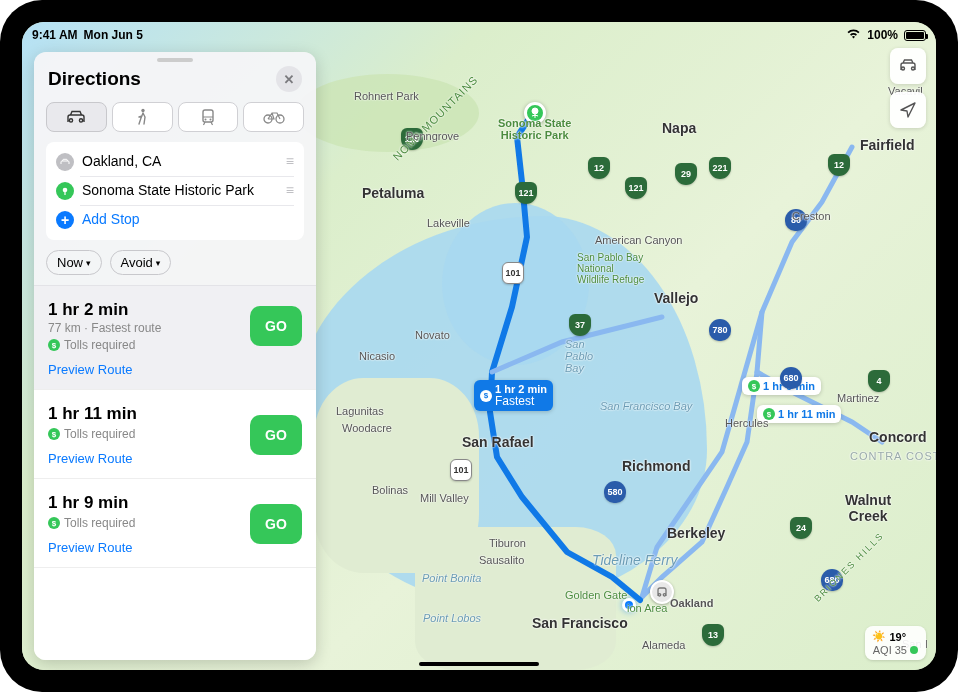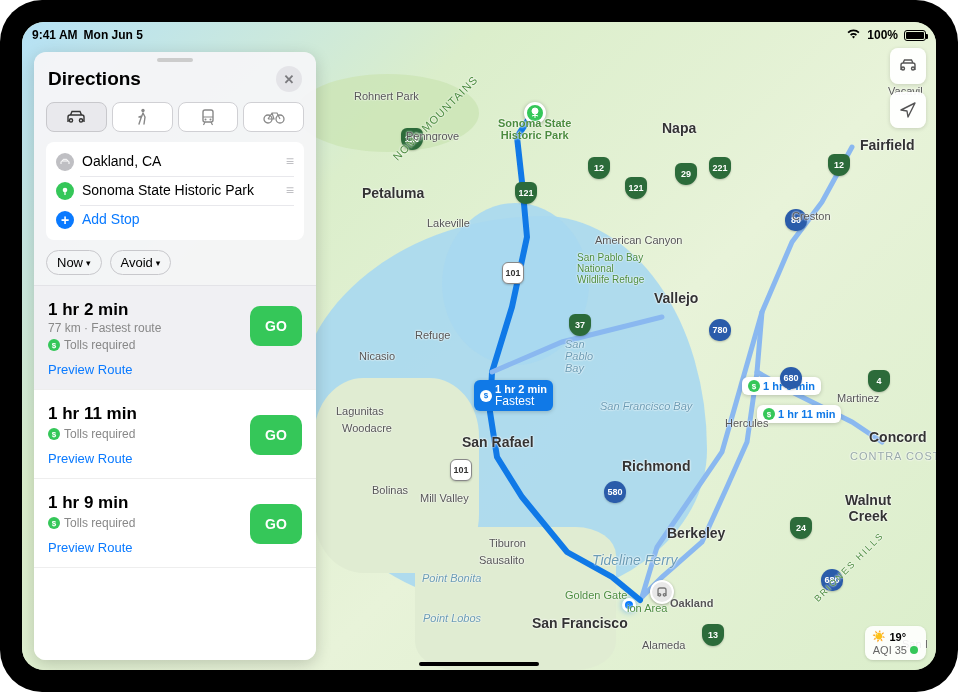--- a/index.html
+++ b/index.html
@@ -336,21 +336,21 @@
       <div class="highway-shield ca" style="left:680px;top:602px;">13</div>
       <div class="highway-shield ca" style="left:846px;top:348px;">4</div>
 
       <div class="map-label" style="left:332px;top:68px;">Rohnert Park</div>
       <div class="map-label green" style="left:476px;top:95px;white-space:pre;text-align:center;font-weight:600">Sonoma State
 Historic Park</div>
       <div class="map-label green diag" style="left:356px;top:90px;letter-spacing:1px;">NOMA MOUNTAINS</div>
       <div class="map-label" style="left:384px;top:108px;">Penngrove</div>
       <div class="map-label big" style="left:340px;top:163px;">Petaluma</div>
       <div class="map-label" style="left:405px;top:195px;">Lakeville</div>
-      <div class="map-label" style="left:393px;top:307px;">Refuge</div>
+      <div class="map-label" style="left:393px;top:307px;">Novato</div>
       <div class="map-label" style="left:337px;top:328px;">Nicasio</div>
       <div class="map-label" style="left:314px;top:383px;">Lagunitas</div>
       <div class="map-label" style="left:320px;top:400px;">Woodacre</div>
       <div class="map-label big" style="left:440px;top:412px;">San Rafael</div>
       <div class="map-label" style="left:398px;top:470px;">Mill Valley</div>
       <div class="map-label" style="left:467px;top:515px;">Tiburon</div>
       <div class="map-label" style="left:457px;top:532px;">Sausalito</div>
       <div class="map-label" style="left:350px;top:462px;">Bolinas</div>
       <div class="map-label water" style="left:400px;top:550px;">Point Bonita</div>
       <div class="map-label water" style="left:401px;top:590px;">Point Lobos</div>

